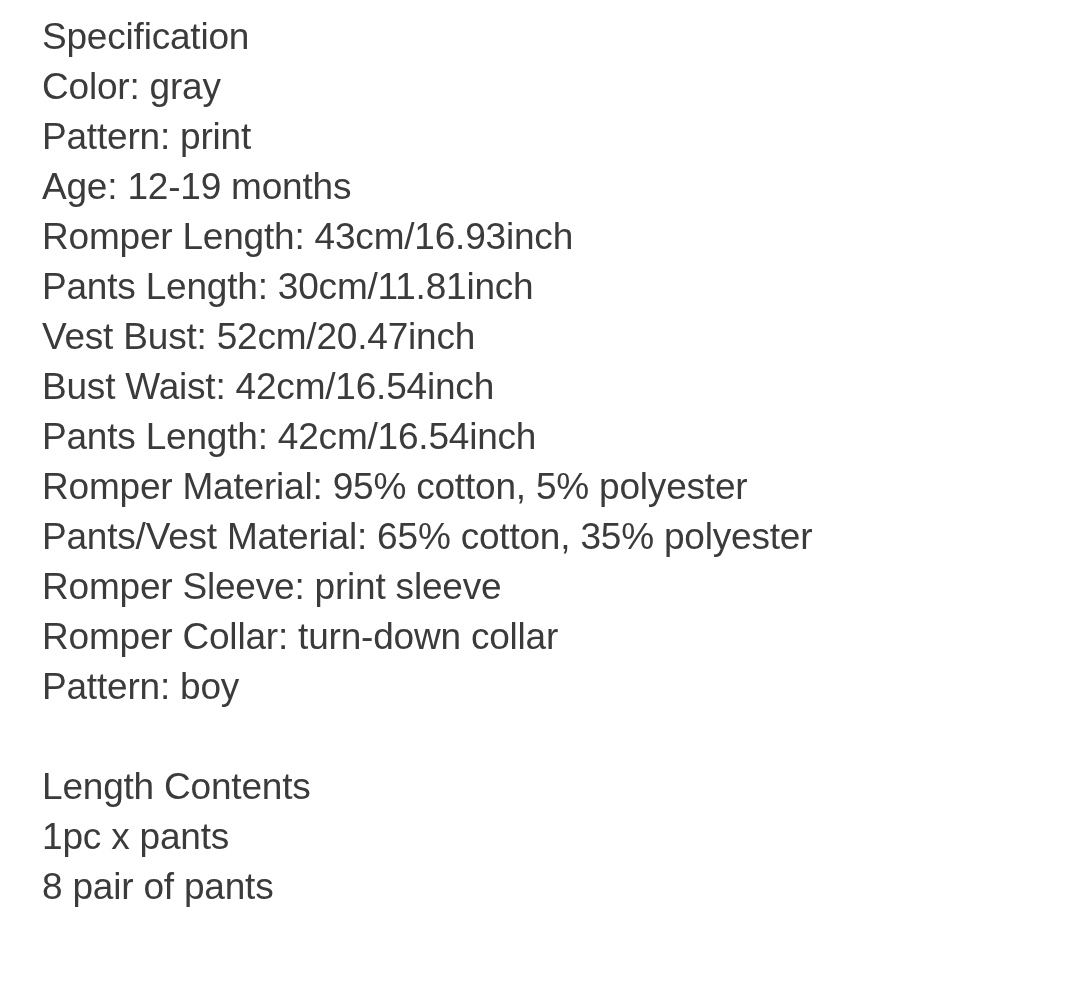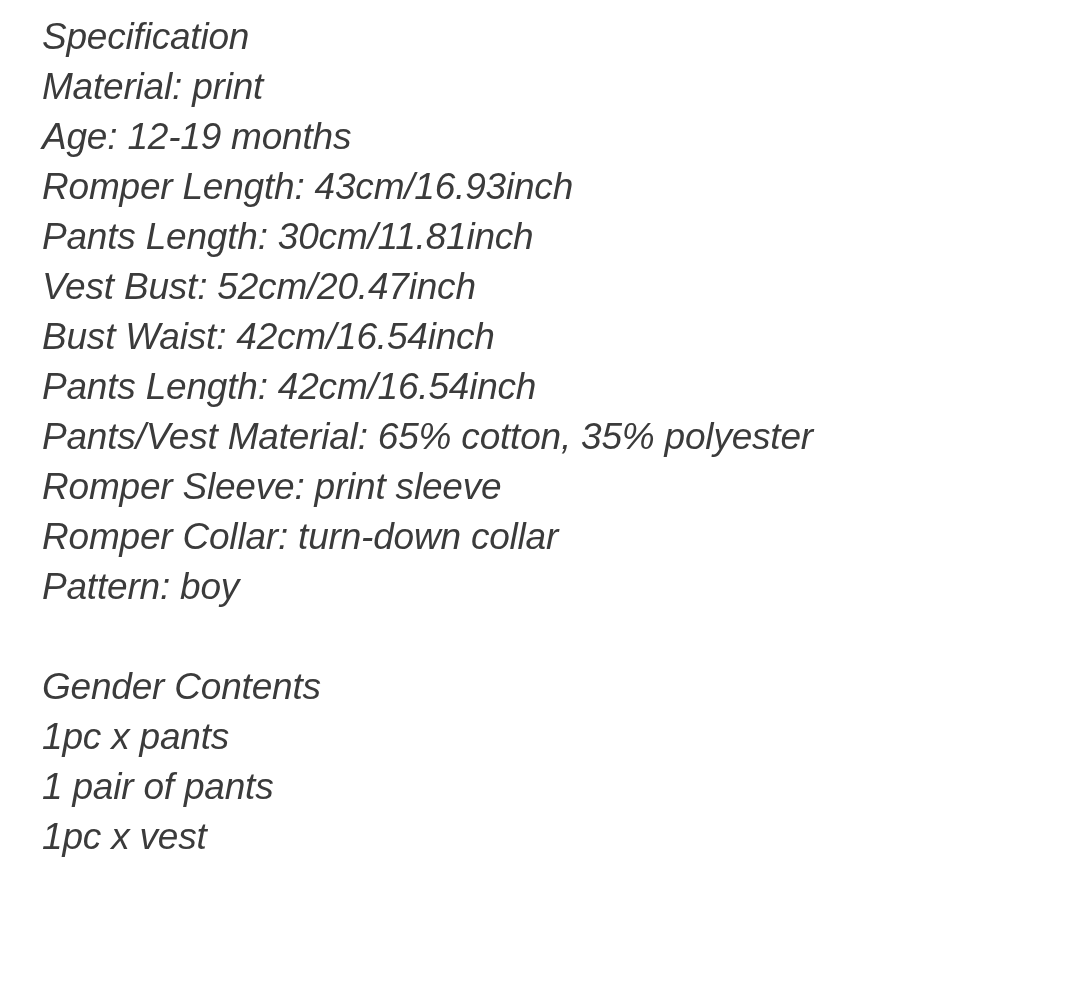--- a/index.html
+++ b/index.html
@@ -13,59 +13,59 @@
     font-family: "Liberation Sans", sans-serif;
     color: #3b3b3b;
     overflow: hidden;
   }
   .content {
     padding: 12px 40px 0 42px;
     font-size: 37px;
     line-height: 50px;
     font-weight: 400;
     letter-spacing: -0.2px;
-    font-style: italic;
   }
   .line {
     white-space: nowrap;
   }
   .section-title {
     
     font-weight: 400;
   }
   .section-spacer {
     height: 50px;
   }
 </style>
 </head>
 <body>
 
 <div class="content">
 
   <div class="section">
     <div class="line section-title">Specification</div>
     <div>
-        <div class="line">Material: print</div>
+        <div class="line">Color: gray</div>
+        <div class="line">Pattern: print</div>
         <div class="line">Age: 12-19 months</div>
         <div class="line">Romper Length: 43cm/16.93inch</div>
         <div class="line">Pants Length: 30cm/11.81inch</div>
         <div class="line">Vest Bust: 52cm/20.47inch</div>
         <div class="line">Bust Waist: 42cm/16.54inch</div>
         <div class="line">Pants Length: 42cm/16.54inch</div>
+        <div class="line">Romper Material: 95% cotton, 5% polyester</div>
         <div class="line">Pants/Vest Material: 65% cotton, 35% polyester</div>
         <div class="line">Romper Sleeve: print sleeve</div>
         <div class="line">Romper Collar: turn-down collar</div>
         <div class="line">Pattern: boy</div>
       </div>
   </div>
 
   <div class="section-spacer"></div>
 
   <div class="section">
-    <div class="line section-title">Gender Contents</div>
+    <div class="line section-title">Length Contents</div>
     <div>
         <div class="line">1pc x pants</div>
-        <div class="line">1 pair of pants</div>
-        <div class="line">1pc x vest</div>
+        <div class="line">8 pair of pants</div>
       </div>
   </div>
 
 </div>
 
 </body></html>

